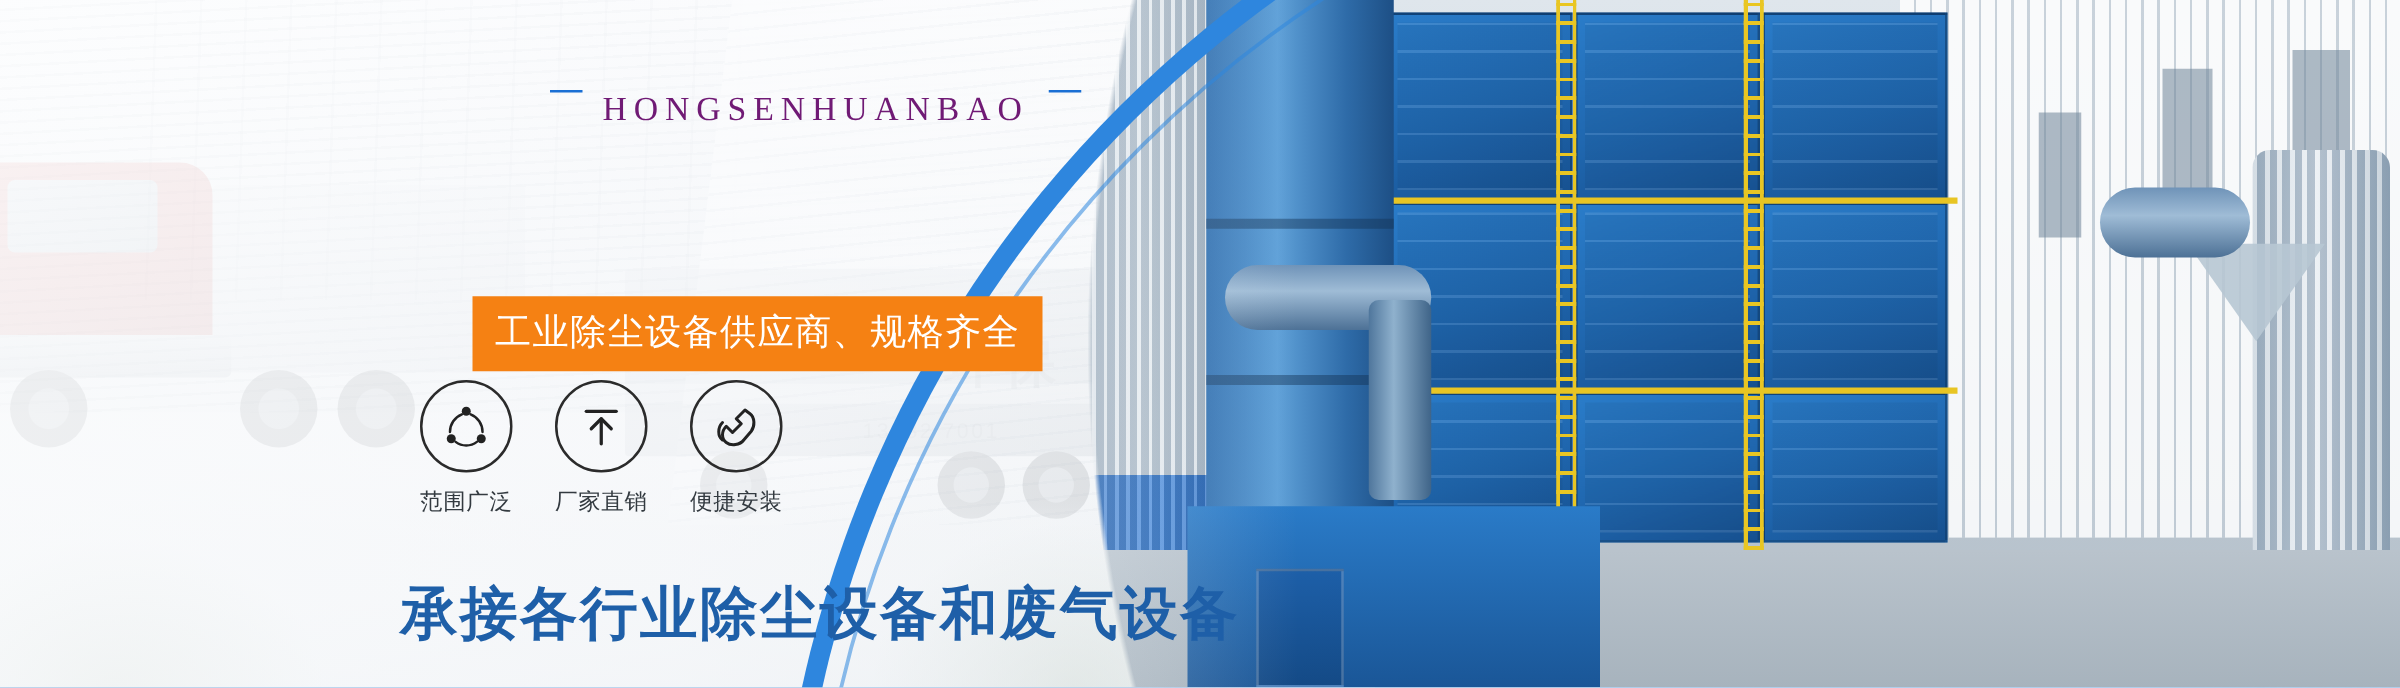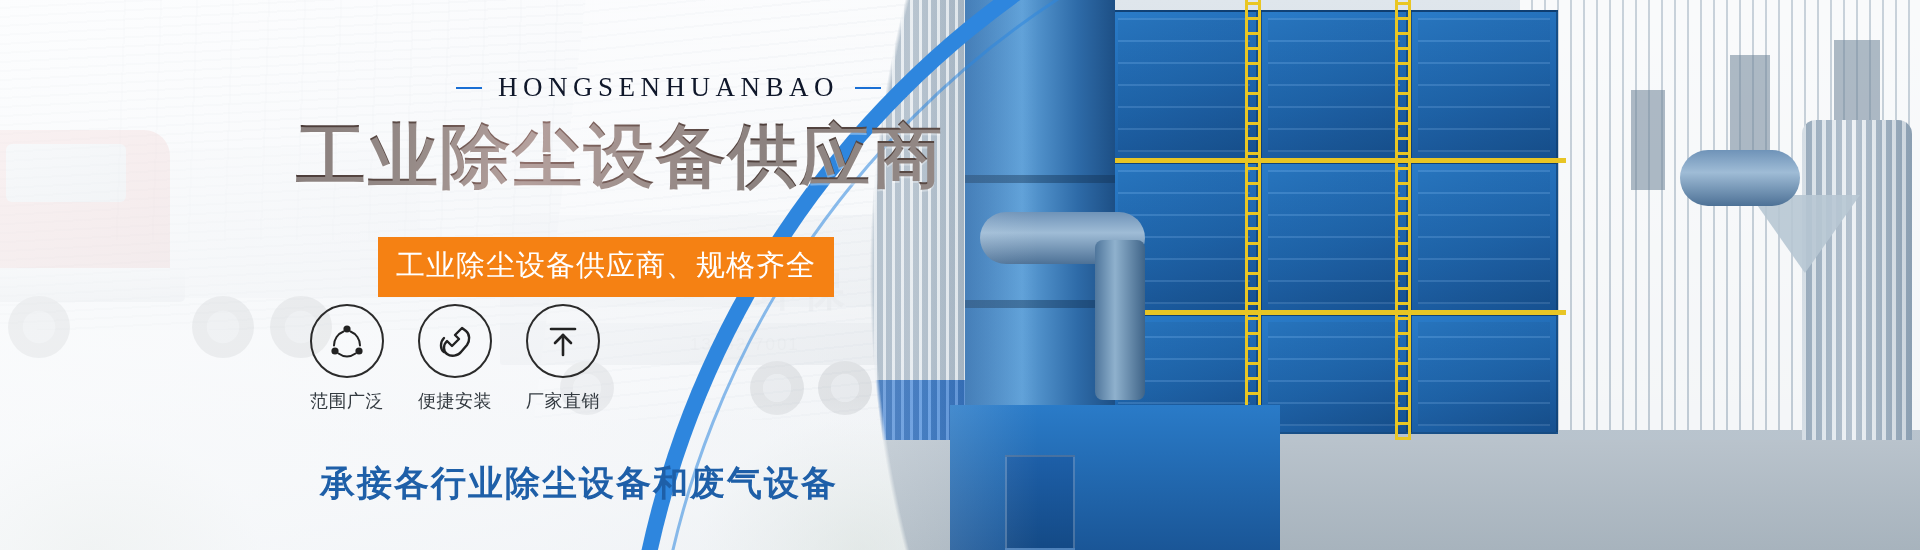--- a/index.html
+++ b/index.html
@@ -290,23 +290,23 @@
     pointer-events:none;
   }
 
   
   .content {
     position:absolute; left:0; top:0; width:1050px; height:550px;
     z-index:40;
   }
 
   .eyebrow {
-    position:absolute; left:456px; top:72px;
-    display:flex; align-items:center; gap:16px;
-    color:#0f172a; font-size:27px; letter-spacing:5.5px;
+    position:absolute; left:440px; top:72px;
+    display:flex; align-items:flex-start; gap:16px;
+    color:#701a75; font-size:27px; letter-spacing:5.5px;
     font-family:"Liberation Serif","DejaVu Serif",serif;
     white-space:nowrap;
   }
   .eyebrow .dash {
     display:inline-block; width:26px; height:2px; background:#1a6fd4;
   }
 
   .headline {
     position:absolute; left:296px; top:110px;
     font-size:70px; font-weight:bold;
@@ -322,39 +322,39 @@
   .orange-bar {
     position:absolute; left:378px; top:237px;
     background:#f58113;
     padding:9px 18px 11px 18px;
     color:#ffffff; font-size:29px; letter-spacing:1px;
     white-space:nowrap;
     font-family:"Liberation Sans","DejaVu Sans",sans-serif;
   }
 
   .features {
-    position:absolute; left:310px; top:304px;
+    position:absolute; left:336px; top:304px;
     display:flex; gap:34px;
   }
   .feature { width:74px; display:flex; flex-direction:column; align-items:center; }
   .feat-circle {
     width:74px; height:74px; border-radius:50%;
     border:2px solid #2b2b2b;
     display:flex; align-items:center; justify-content:center;
     background:rgba(255,255,255,0.05);
   }
   .feat-label {
     margin-top:11px; font-size:18px; color:#333a40; letter-spacing:.5px;
     white-space:nowrap;
     font-family:"Liberation Sans","DejaVu Sans",sans-serif;
   }
 
   .tagline {
     position:absolute; left:320px; top:460px;
-    font-size:35px; color:#1e5fa8; letter-spacing:2px;
+    font-size:46px; color:#1e5fa8; letter-spacing:2px;
     font-weight:bold;
     white-space:nowrap;
     font-family:"Liberation Sans","DejaVu Sans",sans-serif;
   }
 </style>
 </head>
 <body>
 
 <div id="banner">
 
@@ -452,21 +452,20 @@
   <div class="arc-inner"></div>
 
   <div class="content">
 
     <div class="eyebrow">
       <span class="dash"></span>
       <span>HONGSENHUANBAO</span>
       <span class="dash"></span>
     </div>
 
-    <div class="headline">工业除尘设备供应商</div>
 
     <div class="orange-bar">工业除尘设备供应商、规格齐全</div>
 
     <div class="features">
 
       <div class="feature">
         <div class="feat-circle">
           <svg width="42" height="42" viewBox="0 0 42 42" fill="none" stroke="#222" stroke-width="2">
             <circle cx="21" cy="9" r="3.6" fill="#222" stroke="none"></circle>
             <circle cx="9" cy="31" r="3.6" fill="#222" stroke="none"></circle>
@@ -475,36 +474,36 @@
             <path d="M24.5 11.5 A15 15 0 0 1 34 25.5" stroke-linecap="round"></path>
             <path d="M12.5 33.5 A14 14 0 0 0 29.5 33.5" stroke-linecap="round"></path>
           </svg>
         </div>
         <div class="feat-label">范围广泛</div>
       </div>
 
 
       <div class="feature">
         <div class="feat-circle">
-          <svg width="42" height="42" viewBox="0 0 42 42" fill="none" stroke="#222" stroke-width="2.4" stroke-linejoin="round" stroke-linecap="round">
-            <path d="M28 8 L21 15 L25 19 L18 26 L13 21 C9 25 9 31 13 34 C17 37 24 36 27 32 L33 25 C36 21 36 14 32 11 Z"></path>
-            <path d="M10 18 C6 22 6 29 10 32"></path>
-          </svg>
-        </div>
-        <div class="feat-label">便捷安装</div>
-      </div>
-
-      <div class="feature">
-        <div class="feat-circle">
           <svg width="38" height="38" viewBox="0 0 38 38" fill="none" stroke="#222" stroke-width="2.6" stroke-linecap="round" stroke-linejoin="round">
             <line x1="7" y1="7" x2="31" y2="7"></line>
             <line x1="19" y1="33" x2="19" y2="13"></line>
             <polyline points="11,21 19,13 27,21"></polyline>
           </svg>
         </div>
         <div class="feat-label">厂家直销</div>
       </div>
 
+      <div class="feature">
+        <div class="feat-circle">
+          <svg width="42" height="42" viewBox="0 0 42 42" fill="none" stroke="#222" stroke-width="2.4" stroke-linejoin="round" stroke-linecap="round">
+            <path d="M28 8 L21 15 L25 19 L18 26 L13 21 C9 25 9 31 13 34 C17 37 24 36 27 32 L33 25 C36 21 36 14 32 11 Z"></path>
+            <path d="M10 18 C6 22 6 29 10 32"></path>
+          </svg>
+        </div>
+        <div class="feat-label">便捷安装</div>
+      </div>
+
     </div>
 
     <div class="tagline">承接各行业除尘设备和废气设备</div>
   </div>
 </div>
 
 </body></html>

